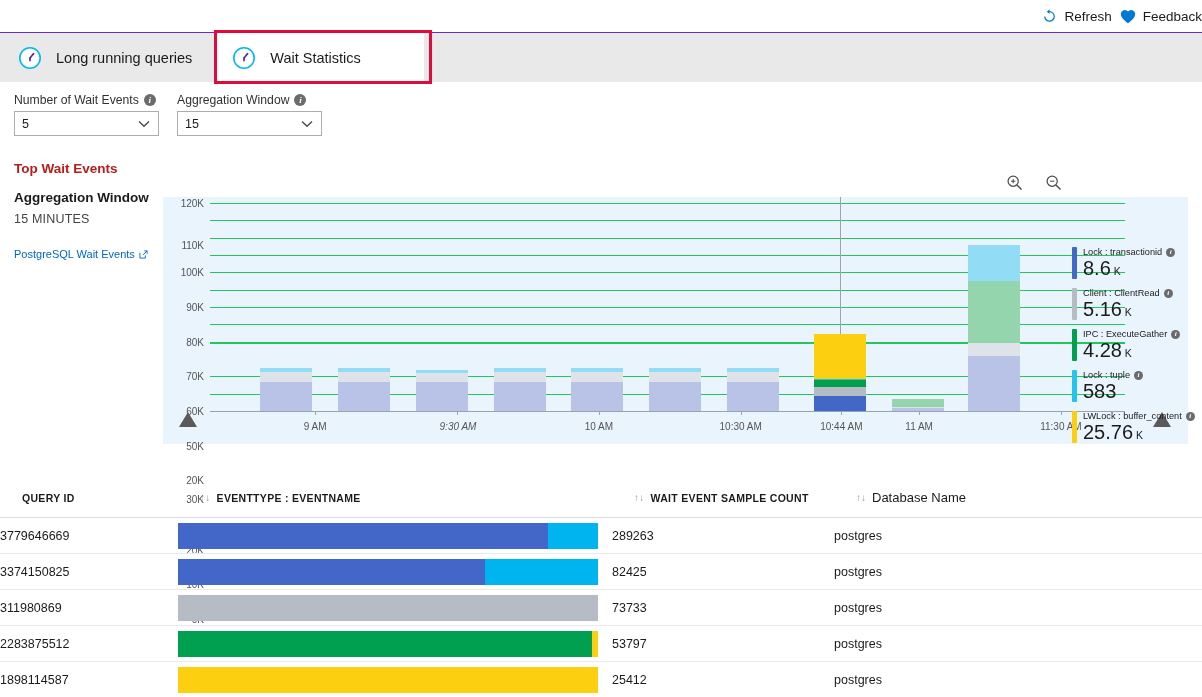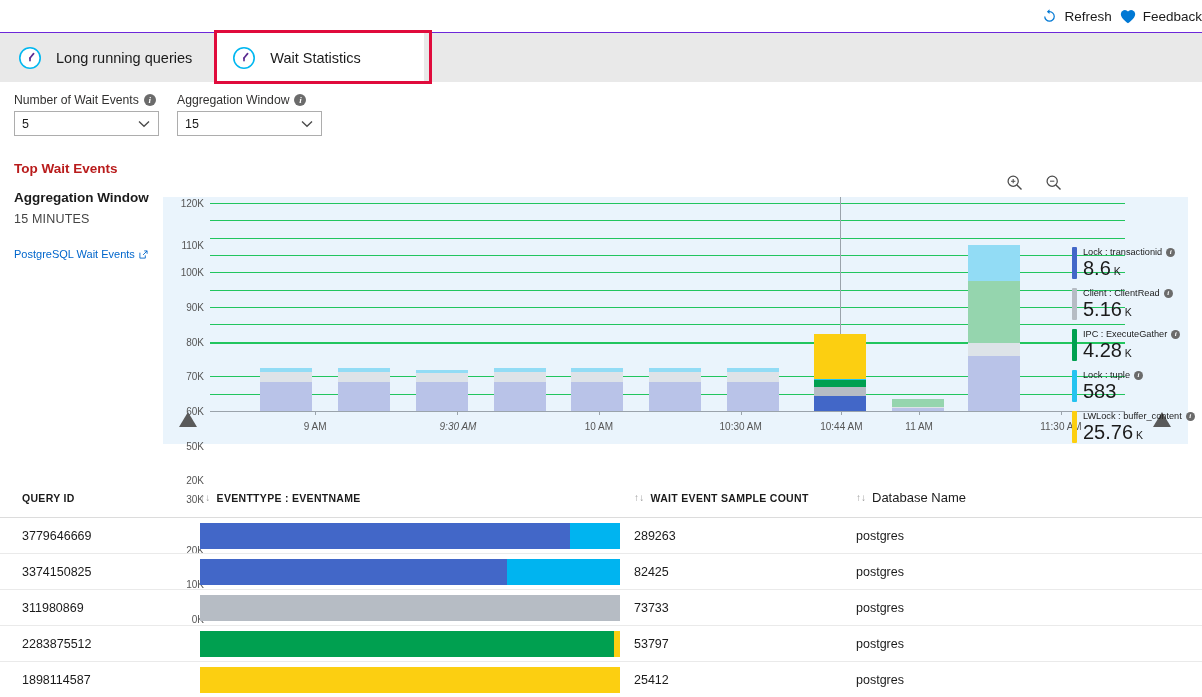--- a/index.html
+++ b/index.html
@@ -182,21 +182,21 @@
     display:flex; align-items:center; gap:6px;
   }
   .th.plain { font-size:13px; font-weight:normal; letter-spacing:0; }
   .sorticon { font-size:10px; color:#9a9a9a; }
   .c1 { width:178px; flex:0 0 178px; }
   .c2 { width:434px; flex:0 0 434px; }
   .c3 { width:222px; flex:0 0 222px; }
   .c4 { flex:1; }
   .trow {
     display:flex; align-items:center;
-    height:36px; padding-left:22px;
+    height:36px; 
     border-bottom:1px solid #eaeaea;
   }
   .cell { font-size:12.5px; color:#1b1b1b; }
   .barcell { display:flex; height:26px; width:420px; }
   .barseg { height:100%; }
 </style>
 </head>
 <body>
 
 <div class="cmdbar">

